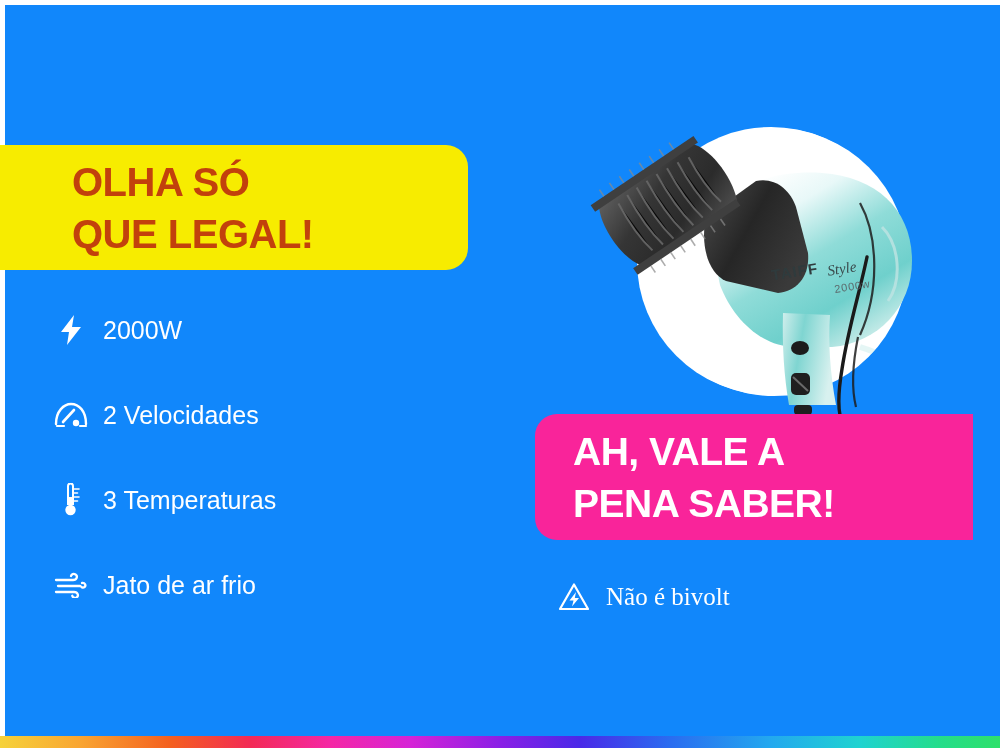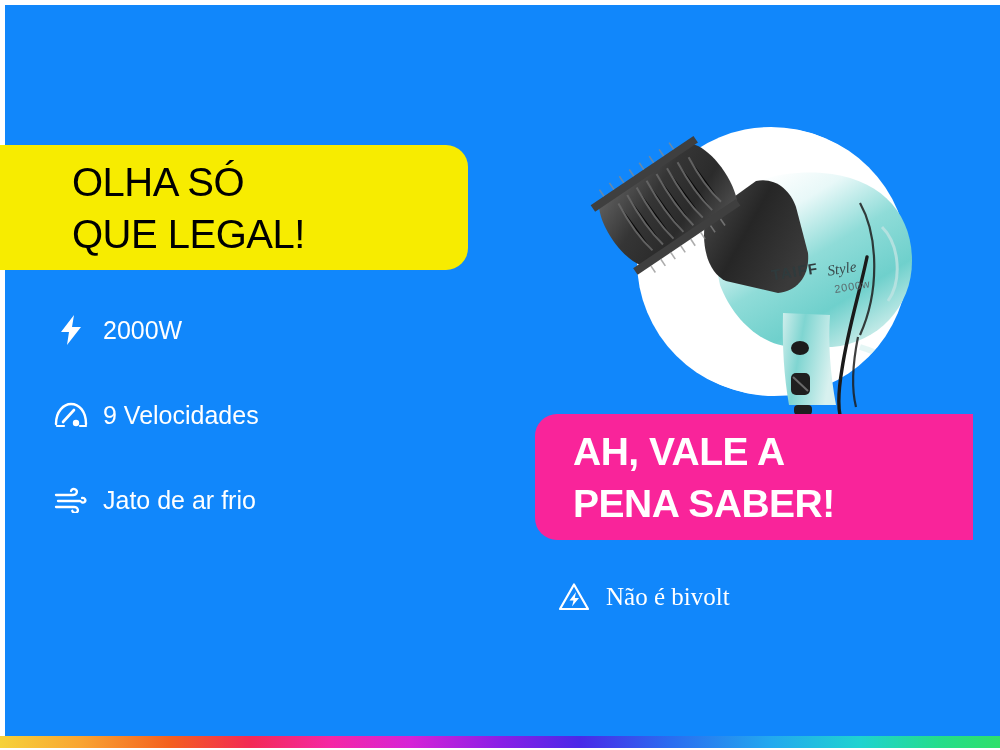--- a/index.html
+++ b/index.html
@@ -40,23 +40,23 @@
     width: 468px;
     height: 125px;
     background: #f7ec00;
     border-top-right-radius: 22px;
     border-bottom-right-radius: 22px;
   }
   .yellow-plate .headline {
     position: absolute;
     left: 72px;
     top: 11px;
-    color: #000000;
+    color: #c2410c;
     font-size: 40px;
-    font-weight: 400;
+    font-weight: 700;
     line-height: 52px;
     letter-spacing: -0.5px;
     white-space: pre-line;
   }
 
   
   .pink-plate {
     position: absolute;
     left: 535px;
     top: 414px;
@@ -311,23 +311,40 @@
     <div class="feature-row">
       <span class="feature-icon">
         <svg width="34" height="26" viewBox="0 0 34 26" xmlns="http://www.w3.org/2000/svg">
           <path d="M2 22 C 2 9, 10 2, 17 2 C 25 2, 32 9, 32 22" fill="none" stroke="#ffffff" stroke-width="2.4" stroke-linecap="round"></path>
           <path d="M9 20 L 20 8" stroke="#ffffff" stroke-width="2.6" stroke-linecap="round"></path>
           <circle cx="22" cy="21" r="3.2" fill="#ffffff"></circle>
           <path d="M3 24 L 10 24" stroke="#ffffff" stroke-width="2.2" stroke-linecap="round"></path>
           <path d="M26 24 L 32 24" stroke="#ffffff" stroke-width="2.2" stroke-linecap="round"></path>
         </svg>
       </span>
-      <span class="feature-label">9 Velocidades</span>
-    </div>
-
+      <span class="feature-label">2 Velocidades</span>
+    </div>
+
+    <div class="feature-row">
+      <span class="feature-icon">
+        <svg width="22" height="34" viewBox="0 0 22 34" xmlns="http://www.w3.org/2000/svg">
+          <path d="M8 3 C 8 1.4, 9.3 0.5, 10.5 0.5 C 11.8 0.5, 13 1.4, 13 3 L 13 22" fill="none" stroke="#ffffff" stroke-width="2"></path>
+          <path d="M8 3 L 8 22" fill="none" stroke="#ffffff" stroke-width="2"></path>
+          <circle cx="10.5" cy="27" r="5.2" fill="#ffffff"></circle>
+          <rect x="9" y="14" width="3" height="12" fill="#ffffff"></rect>
+          <g stroke="#ffffff" stroke-width="1.6" stroke-linecap="round">
+            <path d="M14 6 L 19 6"></path>
+            <path d="M14 10 L 17.5 10"></path>
+            <path d="M14 14 L 19 14"></path>
+            <path d="M14 18 L 17.5 18"></path>
+          </g>
+        </svg>
+      </span>
+      <span class="feature-label">3 Temperaturas</span>
+    </div>
 
     <div class="feature-row">
       <span class="feature-icon">
         <svg width="34" height="26" viewBox="0 0 34 26" xmlns="http://www.w3.org/2000/svg">
           <g fill="none" stroke="#ffffff" stroke-width="2.3" stroke-linecap="round">
             <path d="M2 8 L 19 8 C 23 8, 24 4, 21.5 2.4 C 19.5 1.2, 17.5 2.2, 17 4"></path>
             <path d="M4 14 L 26 14"></path>
             <path d="M2 20 L 20 20 C 24 20, 25 24, 22.5 25.4 C 20.6 26.4, 18.8 25.4, 18.3 23.8"></path>
             <path d="M28 11 C 31 10.6, 32.4 13.4, 30.5 15 C 29.2 16, 27.8 15.6, 27.2 14.6"></path>
           </g>

